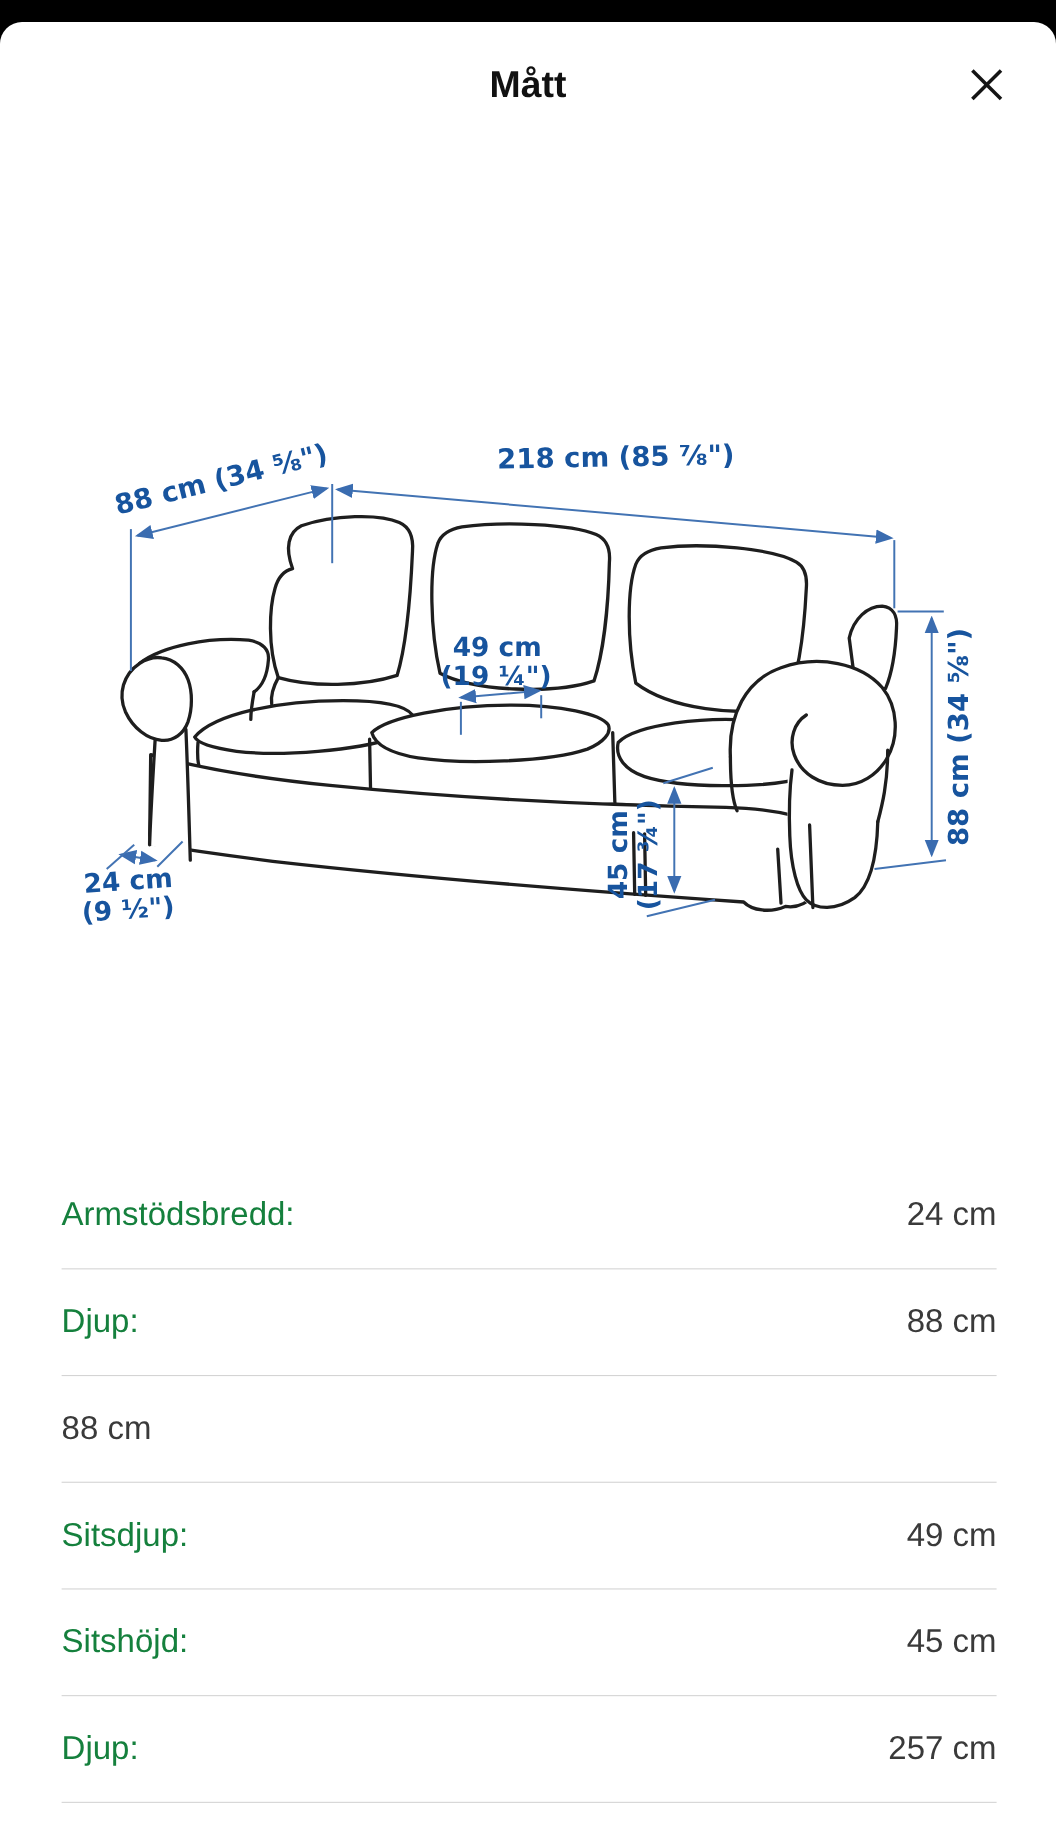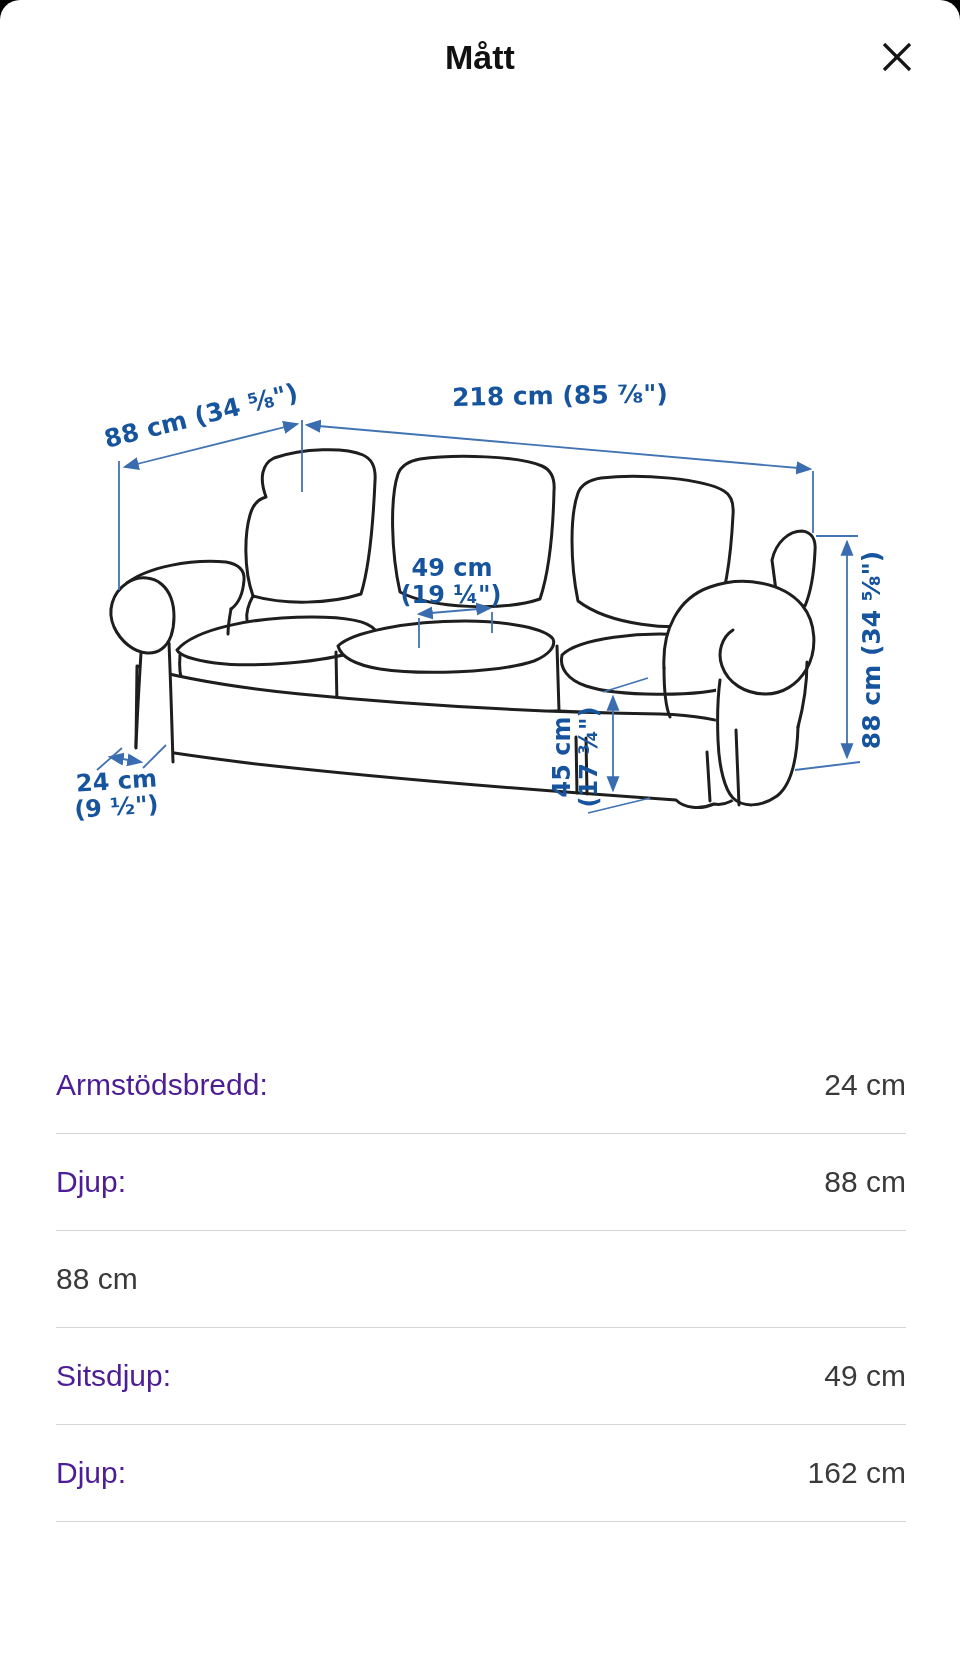--- a/index.html
+++ b/index.html
@@ -7,20 +7,21 @@
     width:960px;height:1669px;
     background:#000;
     font-family:"Liberation Sans", sans-serif;
     position:relative;
   }
   .modal{
     position:absolute;inset:0;
     background:#fff;
     border-radius:20px 20px 0 0;
     overflow:hidden;
+    margin-top:20px;
   }
   .modal-header{
     position:absolute;top:0;left:0;right:0;height:110px;
   }
   .modal-title{
     position:absolute;top:38px;left:0;right:0;
     text-align:center;
     font-size:34px;font-weight:bold;color:#111;
   }
   .close-btn{
@@ -38,21 +39,21 @@
   }
   .meas-table{
     position:absolute;top:1037px;left:56px;width:850px;
   }
   .meas-row{
     height:96px;
     display:flex;align-items:center;justify-content:space-between;
     border-bottom:1px solid #d4d4d4;
     font-size:30px;color:#3a3a3a;
   }
-  .meas-label{color:#4c1d95;}
+  .meas-label{color:#15803d;}
   .meas-value{color:#3a3a3a;text-align:right;}
 </style>
 </head>
 <body>
 
 <div class="modal">
 
   <div class="modal-header">
     <div class="modal-title">Mått</div>
     <button class="close-btn">
@@ -179,18 +180,22 @@
       <span class="meas-value">88 cm</span>
     </div>
     <div class="meas-row">
       <span class="meas-value">88 cm</span>
     </div>
     <div class="meas-row">
       <span class="meas-label">Sitsdjup:</span>
       <span class="meas-value">49 cm</span>
     </div>
     <div class="meas-row">
+      <span class="meas-label">Sitshöjd:</span>
+      <span class="meas-value">45 cm</span>
+    </div>
+    <div class="meas-row">
       <span class="meas-label">Djup:</span>
-      <span class="meas-value">162 cm</span>
+      <span class="meas-value">257 cm</span>
     </div>
   </div>
 
 </div>
 
 </body></html>

